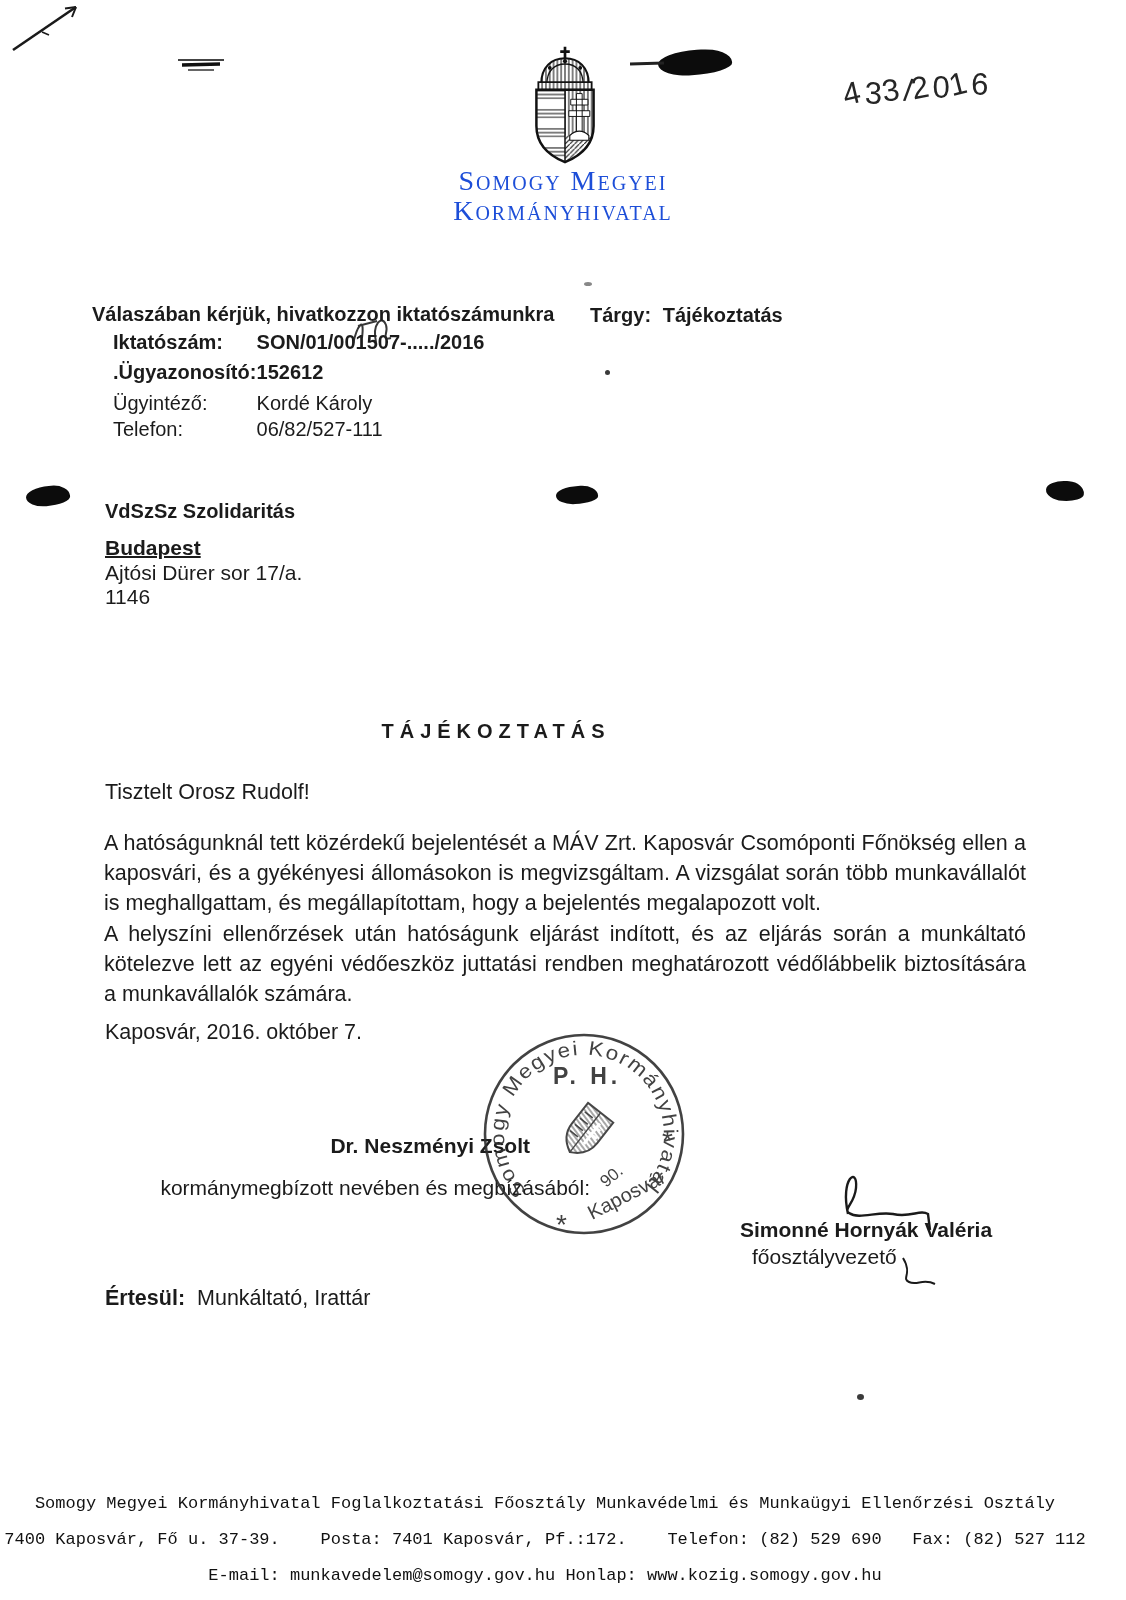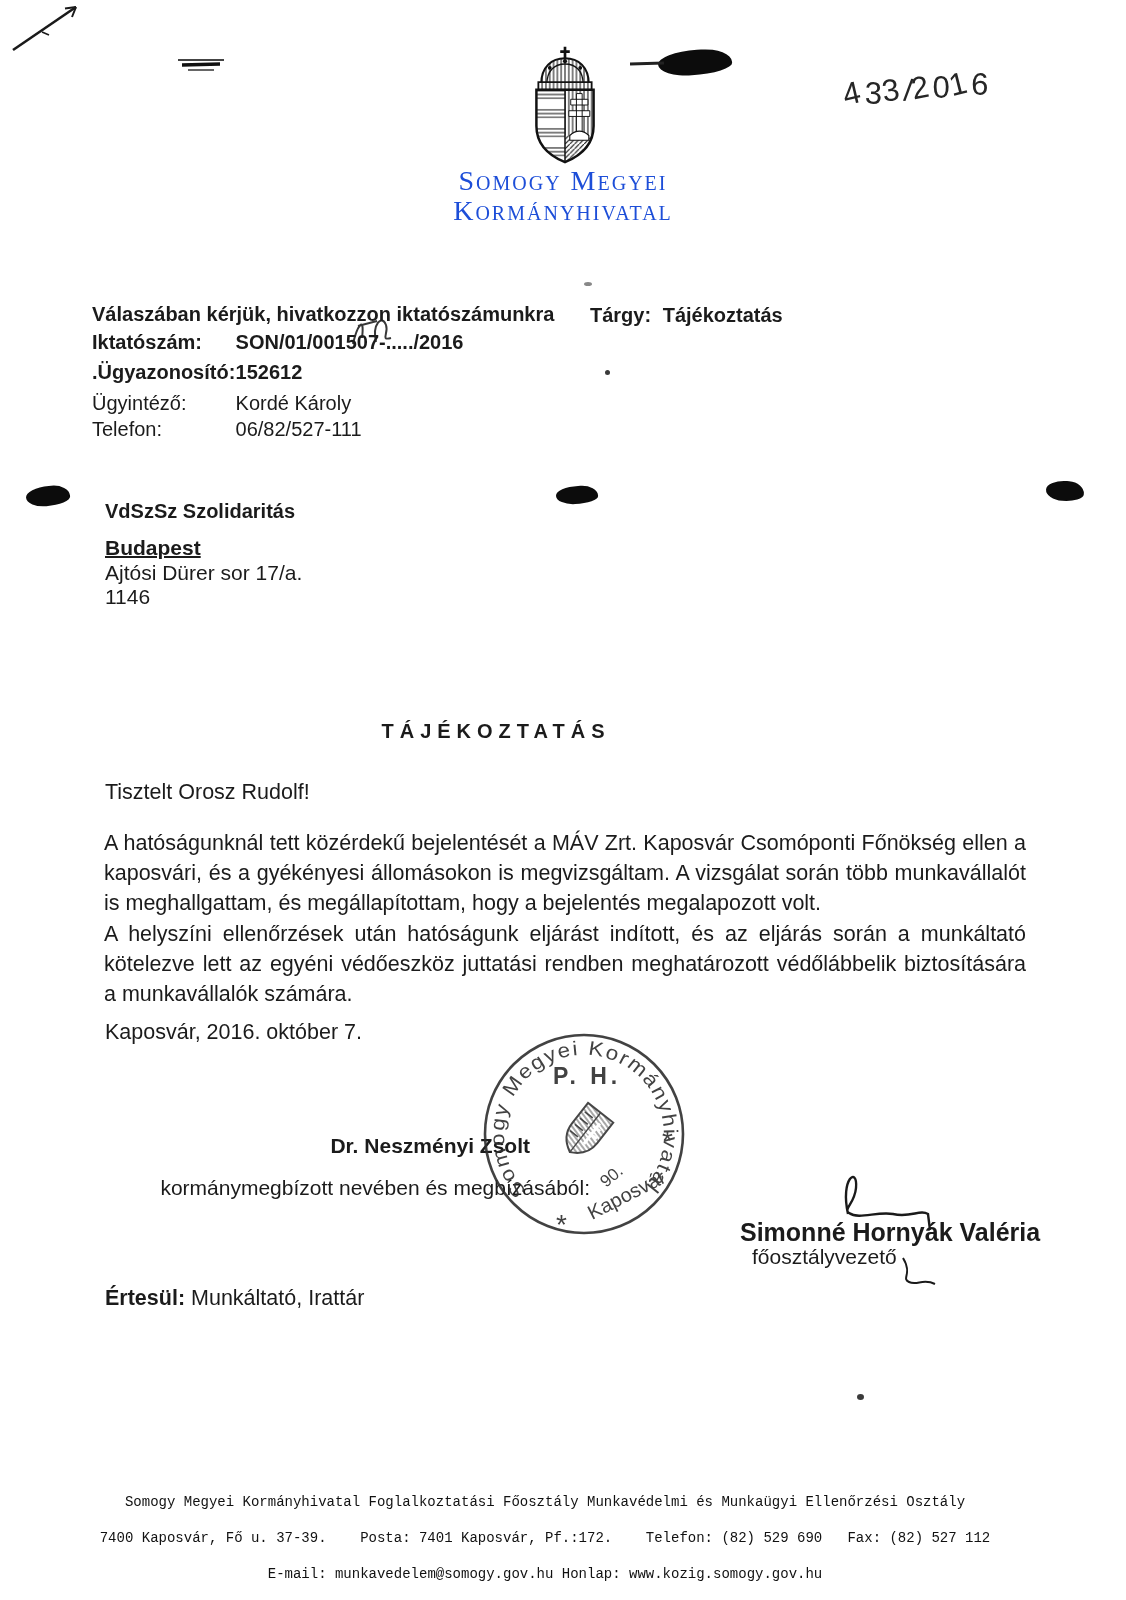--- a/index.html
+++ b/index.html
@@ -3,24 +3,24 @@
 <meta charset="utf-8">
 <style>
   html,body{margin:0;padding:0;background:#e8e8e8;}
   .page{position:relative;width:1126px;height:1600px;background:#ffffff;overflow:hidden;
         font-family:"Liberation Sans",sans-serif;color:#1b1b1b;}
   .abs{position:absolute;}
   .bold{font-weight:700;}
   .serifcaps{font-family:"Liberation Serif",serif;font-variant:small-caps;letter-spacing:2px;
              font-size:28px;color:#1d4ed8;text-align:center;line-height:30px;}
   .ref{font-size:20px;line-height:24px;}
-  .ref .lbl{display:inline-block;width:138px;}
+  .ref .lbl{display:inline-block;width:138px;margin-left:21px;}
   .body-text{font-size:21.5px;line-height:30px;text-align:justify;width:922px;margin-top:6px;}
   .title{font-size:20px;font-weight:700;letter-spacing:6px;text-align:center;width:992px;}
-  .footer-line{font-family:"Liberation Mono",monospace;font-size:14px;color:#111;
+  .footer-line{font-family:"Liberation Mono",monospace;font-size:17px;color:#111;
                white-space:pre;text-align:center;width:1090px;}
   .blob{background:#0c0c0c;border-radius:58% 44% 60% 48% / 52% 62% 42% 55%;}
   .dot{background:#3a3a3a;border-radius:50%;}
   .hand{font-family:"DejaVu Sans",sans-serif;}
   svg text{font-family:"Liberation Sans",sans-serif;}
 </style>
 </head>
 <body>
 
 <div class="page">
@@ -160,29 +160,29 @@
       <path d="M-16 -27 h32 v26 c0 13 -8 20 -16 24 c-8 -4 -16 -11 -16 -24 Z" fill="url(#stH)" stroke="#2e2e2e" stroke-width="2"></path>
       <path d="M0 -27 V 23" stroke="#2e2e2e" stroke-width="1.4" fill="none"></path>
       <path d="M6 -18 v26 M2 -12 h9 M1 -4 h12" stroke="#fff" stroke-width="3" fill="none"></path>
       <path d="M-13 -18 h10 M-13 -10 h10 M-13 -2 h10 M-13 6 h10" stroke="#2e2e2e" stroke-width="1.6" fill="none"></path>
     </g>
   </svg>
 
   <svg class="abs" style="left:818px;top:1162px" width="120" height="72" viewBox="0 0 120 72">
     <path d="M30 52 C22 16 40 4 38 26 C36.5 42 25 47 31 51 C41 58 59 49 75 52 C93 56 102 47 110 52 L112 68" stroke="#1a1a1a" stroke-width="2.4" fill="none"></path>
   </svg>
-  <div class="abs" style="left:740px;top:1218px;font-size:25px;font-weight:700">Simonné Hornyák Valéria</div>
+  <div class="abs" style="left:740px;top:1218px;font-size:21px;font-weight:700">Simonné Hornyák Valéria</div>
   <div class="abs" style="left:752px;top:1245px;font-size:21px">főosztályvezető</div>
   <svg class="abs" style="left:895px;top:1252px" width="48" height="40" viewBox="0 0 48 40">
     <path d="M8 6 C18 22 6 26 14 30 C22 34 28 26 40 32" stroke="#1a1a1a" stroke-width="2" fill="none"></path>
   </svg>
 
   <div class="abs" style="left:105px;top:1286px;font-size:21.5px">
     <span class="bold">Értesül:</span>
-    <span style="margin-left:0">Munkáltató, Irattár</span>
+    <span style="margin-left:6px">Munkáltató, Irattár</span>
   </div>
 
   <div class="abs dot" style="left:857px;top:1394px;width:7px;height:6px"></div>
 
   <div class="abs footer-line" style="left:0px;top:1494px">Somogy Megyei Kormányhivatal Foglalkoztatási Főosztály Munkavédelmi és Munkaügyi Ellenőrzési Osztály</div>
   <div class="abs footer-line" style="left:0px;top:1530px">7400 Kaposvár, Fő u. 37-39.    Posta: 7401 Kaposvár, Pf.:172.    Telefon: (82) 529 690   Fax: (82) 527 112</div>
   <div class="abs footer-line" style="left:0px;top:1566px">E-mail: munkavedelem@somogy.gov.hu Honlap: www.kozig.somogy.gov.hu</div>
 
 </div>
 

